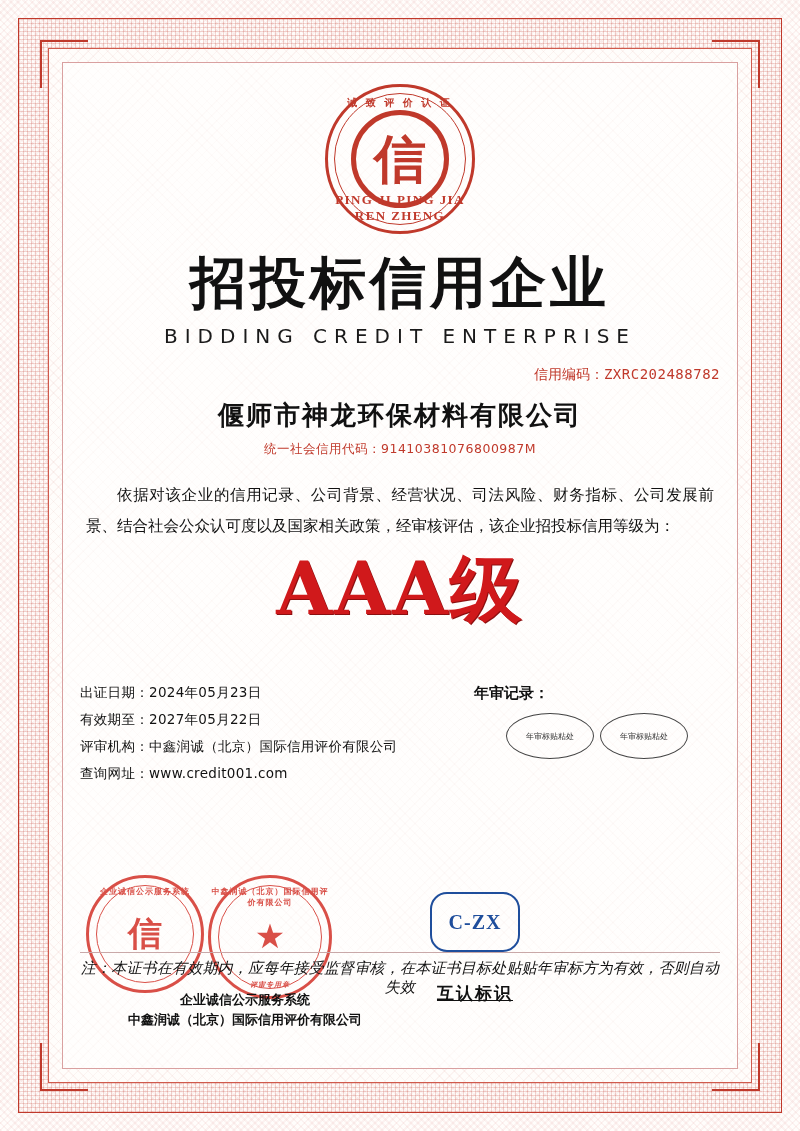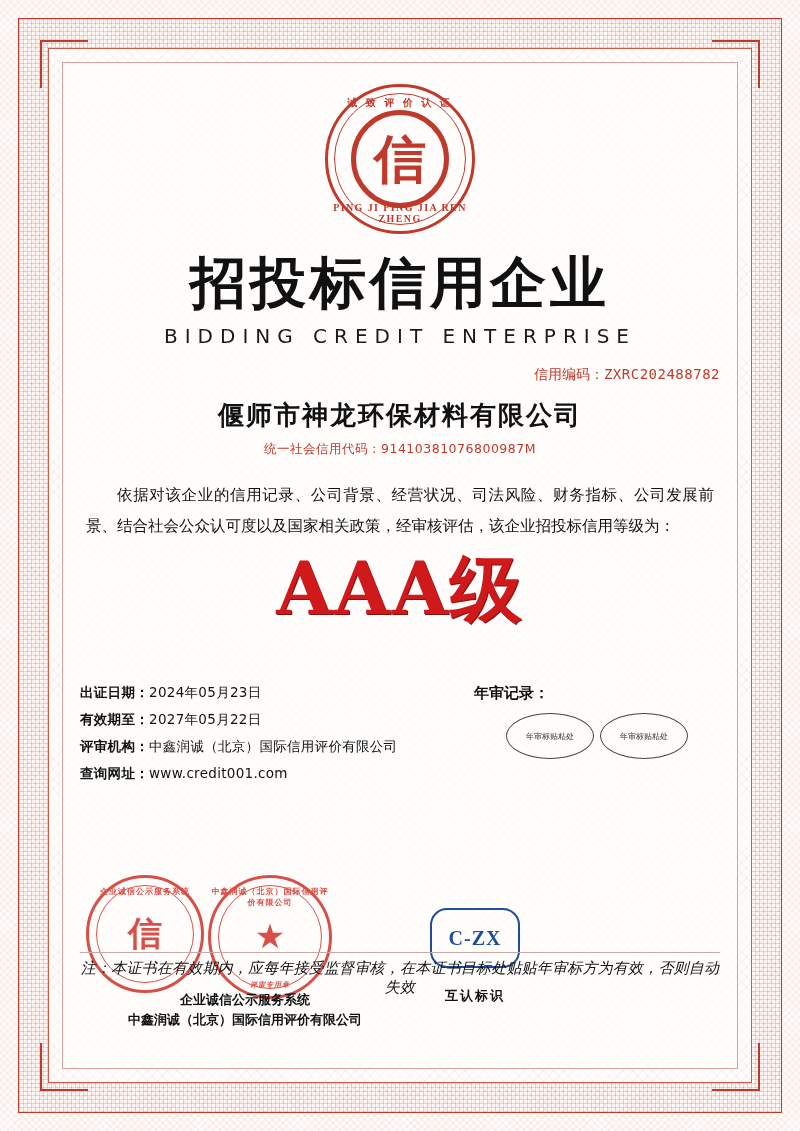--- a/index.html
+++ b/index.html
@@ -71,21 +71,21 @@
     display:flex;align-items:center;justify-content:center;
     color:#c0392b;font-size:52px;font-weight:bold;
     font-family:"DejaVu Serif", serif;
     line-height:1;
   }
   .emblem .arc-top,.emblem .arc-bot{
     position:absolute;left:0;right:0;text-align:center;
     color:#c0392b;font-size:10px;letter-spacing:3px;font-weight:bold;
   }
   .emblem .arc-top{top:12px;}
-  .emblem .arc-bot{bottom:10px;font-size:10px;letter-spacing:1.4px;}
+  .emblem .arc-bot{bottom:10px;font-size:13px;letter-spacing:1.4px;}
 
   
   .title-cn{
     text-align:center;
     font-family:"DejaVu Sans", sans-serif;
     font-weight:bold;
     font-size:56px;
     letter-spacing:4px;
     color:#111;
     margin-top:12px;
@@ -150,21 +150,21 @@
     display:flex;margin-top:46px;
   }
   .info-left{width:60%;}
   .info-line{
     font-family:"DejaVu Sans", sans-serif;
     font-size:13.5px;
     color:#111;
     margin-bottom:9px;
     letter-spacing:.3px;
   }
-  .info-line .lbl{font-weight:bold;}
+  .info-line .lbl{font-weight:normal;}
   .info-right{flex:1;padding-left:10px;}
   .annual-title{
     font-family:Liberation Mono, monospace;
     font-weight:bold;font-size:15px;color:#111;margin-bottom:10px;
   }
   .stamp-slots{display:flex;gap:6px;justify-content:center;}
   .slot{
     width:86px;height:44px;border:1px solid #444;border-radius:50%;
     display:flex;align-items:center;justify-content:center;
     font-size:8px;color:#333;font-family:"DejaVu Sans", sans-serif;
@@ -205,22 +205,22 @@
 
   .logo-col{width:130px;text-align:center;}
   .mutual-logo{
     width:86px;height:56px;margin:0 auto;
     border:2px solid #1f4e9c;border-radius:17px;
     display:flex;align-items:center;justify-content:center;
     color:#1f4e9c;font-size:20px;font-weight:bold;
     font-family:Liberation Serif, serif;letter-spacing:1px;
   }
   .col-caption{
-    margin-top:19px;font-family:"DejaVu Sans", sans-serif;
-    font-size:13px;font-weight:bold;color:#111;letter-spacing:2px;
+    margin-top:30px;font-family:"DejaVu Sans", sans-serif;
+    font-size:17px;font-weight:bold;color:#111;letter-spacing:2px;text-decoration:underline;
   }
 
   .qr-col{flex:1;text-align:center;}
   .qr{
     width:92px;height:92px;margin:0 auto;
     background:
       repeating-linear-gradient(0deg,#111 0 4px,#fff 4px 8px),
       repeating-linear-gradient(90deg,#111 0 4px,#fff 4px 8px);
     background-blend-mode:difference;
     position:relative;

